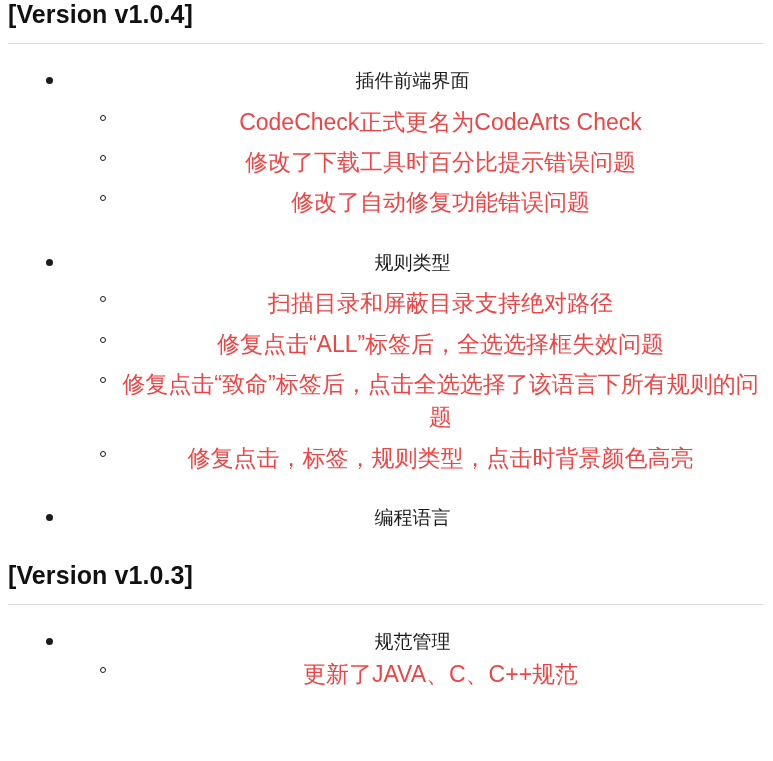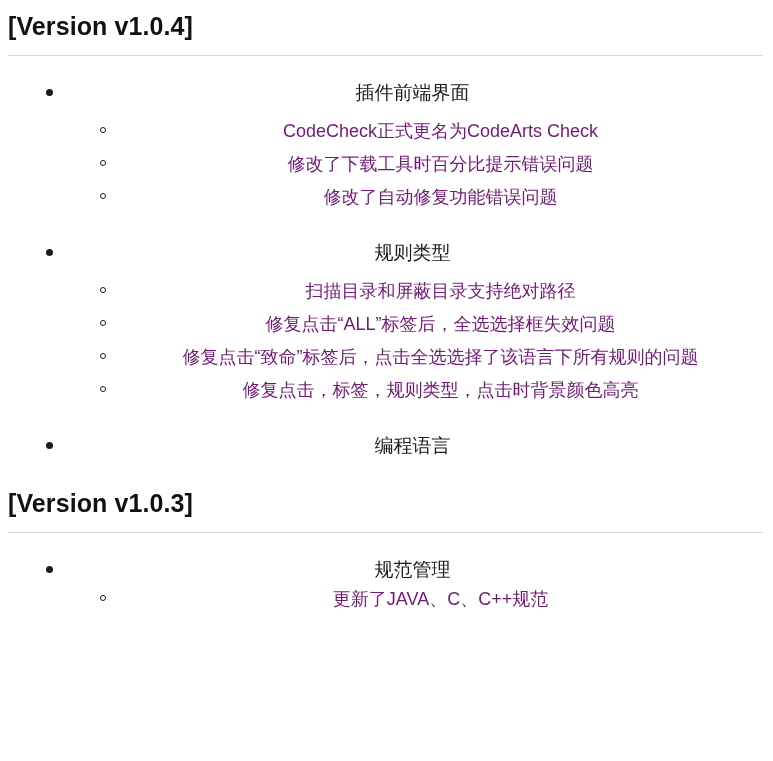--- a/index.html
+++ b/index.html
@@ -67,23 +67,23 @@
   }
   ul.level2 {
     list-style: none;
     margin: 12px 0 0 0;
     padding: 0;
   }
   ul.level2 > li {
     position: relative;
     padding-left: 56px;
     margin-top: 7px;
-    font-size: 18px;
+    font-size: 23px;
     line-height: 1.45;
-    color: #701a75;
+    color: #ef4444;
   }
   ul.level2 > li.first {
     margin-top: 0;
   }
   ul.level2 > li > .bullet-hollow {
     position: absolute;
     left: 38px;
     top: 9px;
     width: 6px;
     height: 6px;
@@ -96,21 +96,21 @@
   .tight ul.level2 {
     margin-top: 4px;
   }
   .spacer-lg { height: 30px; }
 </style>
 </head>
 <body>
 
 <div class="page">
 
-  <h1 class="version-heading" style="margin-top:12px;">[Version v1.0.4]</h1>
+  <h1 class="version-heading" style="margin-top:0;">[Version v1.0.4]</h1>
   <hr class="hr">
 
   <div class="section-block">
     <ul class="level1">
 
       <li class="first">
         <span class="bullet"></span>
         <span>插件前端界面</span>
         <ul class="level2">
           <li class="first">

